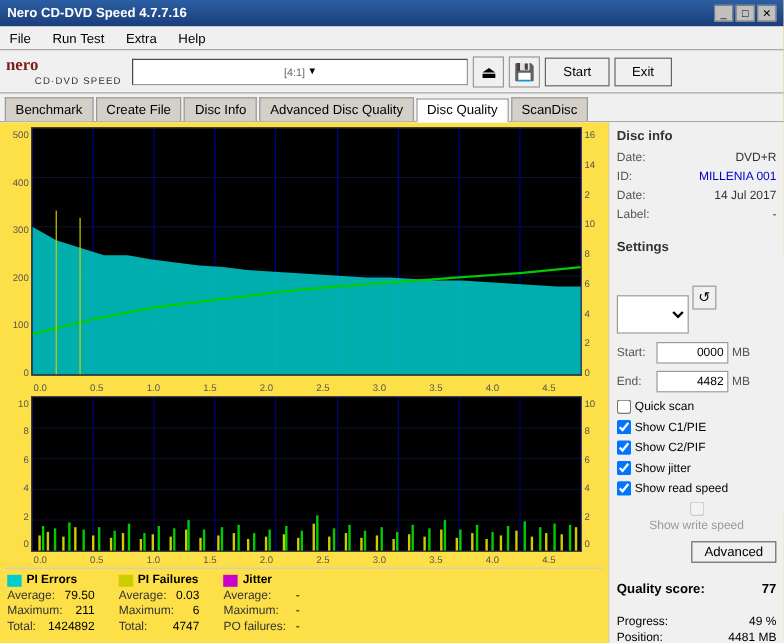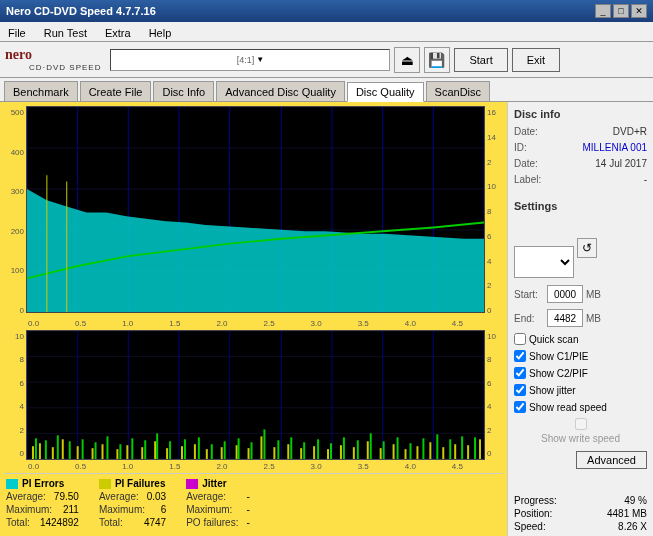--- a/index.html
+++ b/index.html
@@ -222,23 +222,23 @@
       margin-bottom: 2px;
       font-size: 10px;
       gap: 3px;
     }
     .mb-label { color: #555; width: 30px; }
     .mb-input {
       border: 1px solid #999;
       background: white;
       font-size: 10px;
       padding: 1px 3px;
-      width: 36px;
+      width: 60px;
       height: 18px;
-      text-align: center;
+      text-align: right;
     }
     .mb-unit { font-size: 10px; color: #555; }
     
     .checkbox-row {
       display: flex;
       align-items: center;
       gap: 3px;
       font-size: 10px;
       margin-bottom: 1px;
     }
@@ -656,20 +656,24 @@
     </div>
     <div class="checkbox-row disabled">
       <input type="checkbox" disabled="" style="">
       <span>Show write speed</span>
     </div>
 
     <button class="advanced-btn">Advanced</button>
 
     <div class="divider"></div>
 
+    <div class="quality-row">
+      <span>Quality score:</span>
+      <span>77</span>
+    </div>
 
     <div class="divider"></div>
 
     <div class="progress-rows">
       <div class="prog-row">
         <span>Progress:</span>
         <span>49 %</span>
       </div>
       <div class="prog-row">
         <span>Position:</span>

